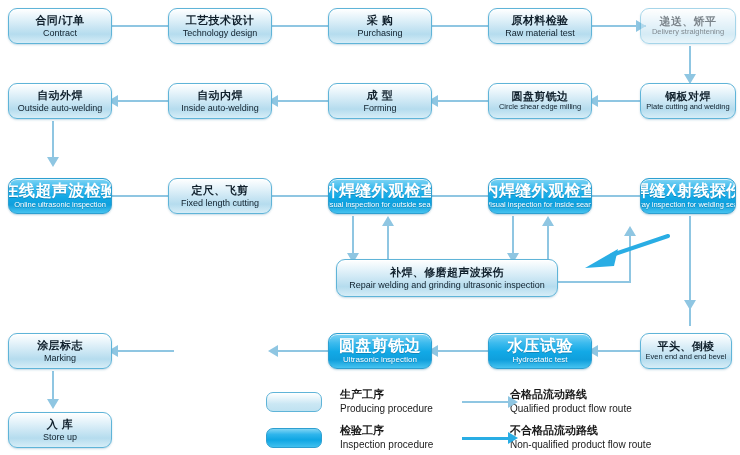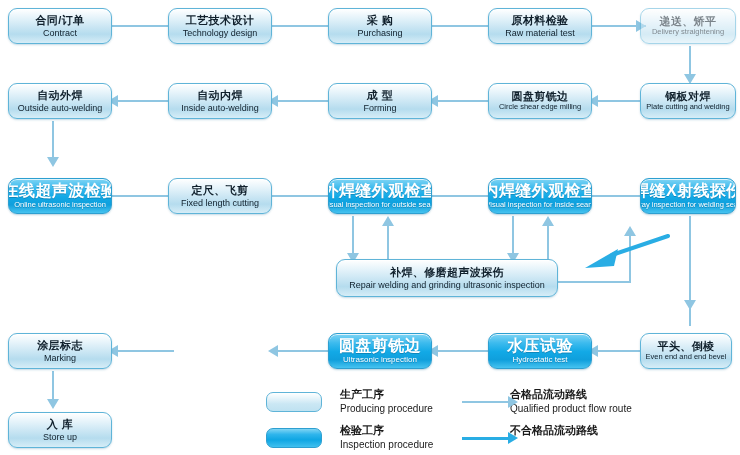--- a/index.html
+++ b/index.html
@@ -307,15 +307,16 @@
   <div class="arrow right" style="left:508px; top:396px;"></div>
   <div class="legend-text" style="left:510px; top:388px;">
     <div class="cn">合格品流动路线</div>
     <div class="en">Qualified product flow route</div>
   </div>
 
   <div class="conn h strong" style="left:462px; top:437px; width:48px; height:3px;"></div>
   <div class="arrow strong right" style="left:508px; top:432px;"></div>
   <div class="legend-text" style="left:510px; top:424px;">
     <div class="cn">不合格品流动路线</div>
+    <div class="en">Non-qualified product flow route</div>
   </div>
 
 </div>
 
 </body></html>

